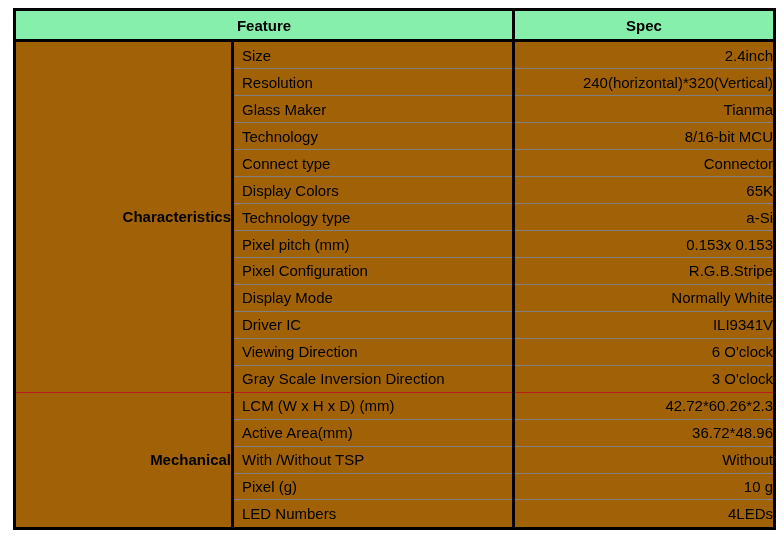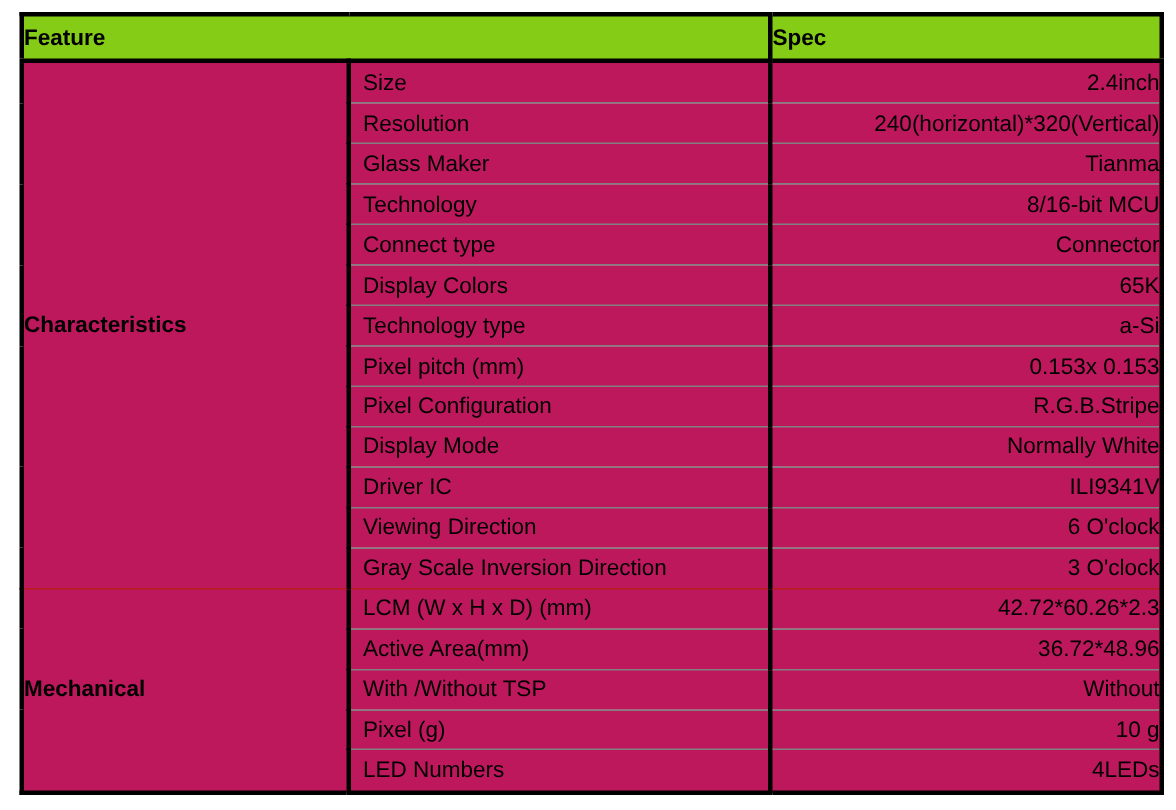--- a/index.html
+++ b/index.html
@@ -24,38 +24,38 @@
     height: 522px;
     border-collapse: collapse;
     table-layout: fixed;
     border: 3px solid #000000;
     font-size: 15px;
   }
   col.c1 { width: 218px; }
   col.c2 { width: 281px; }
   col.c3 { width: 261px; }
   th.hdr {
-    background: #84cc16;
+    background: #86efac;
     font-weight: bold;
-    text-align: left;
+    text-align: center;
     vertical-align: middle;
     height: 28px;
     border-bottom: 3px solid #000000;
     padding: 0;
   }
   th.hdr-feature { border-right: 3px solid #000000; }
   td {
     border-top: 1px solid #808080;
     vertical-align: middle;
     padding: 0;
-    background: #be185d;
+    background: #a16207;
   }
   td.cat {
     font-weight: bold;
-    text-align: left;
+    text-align: right;
     border-right: 3px solid #000000;
   }
   td.feat {
     text-align: left;
     padding-left: 8px;
     border-right: 3px solid #000000;
   }
   td.spec {
     text-align: right;
   }

